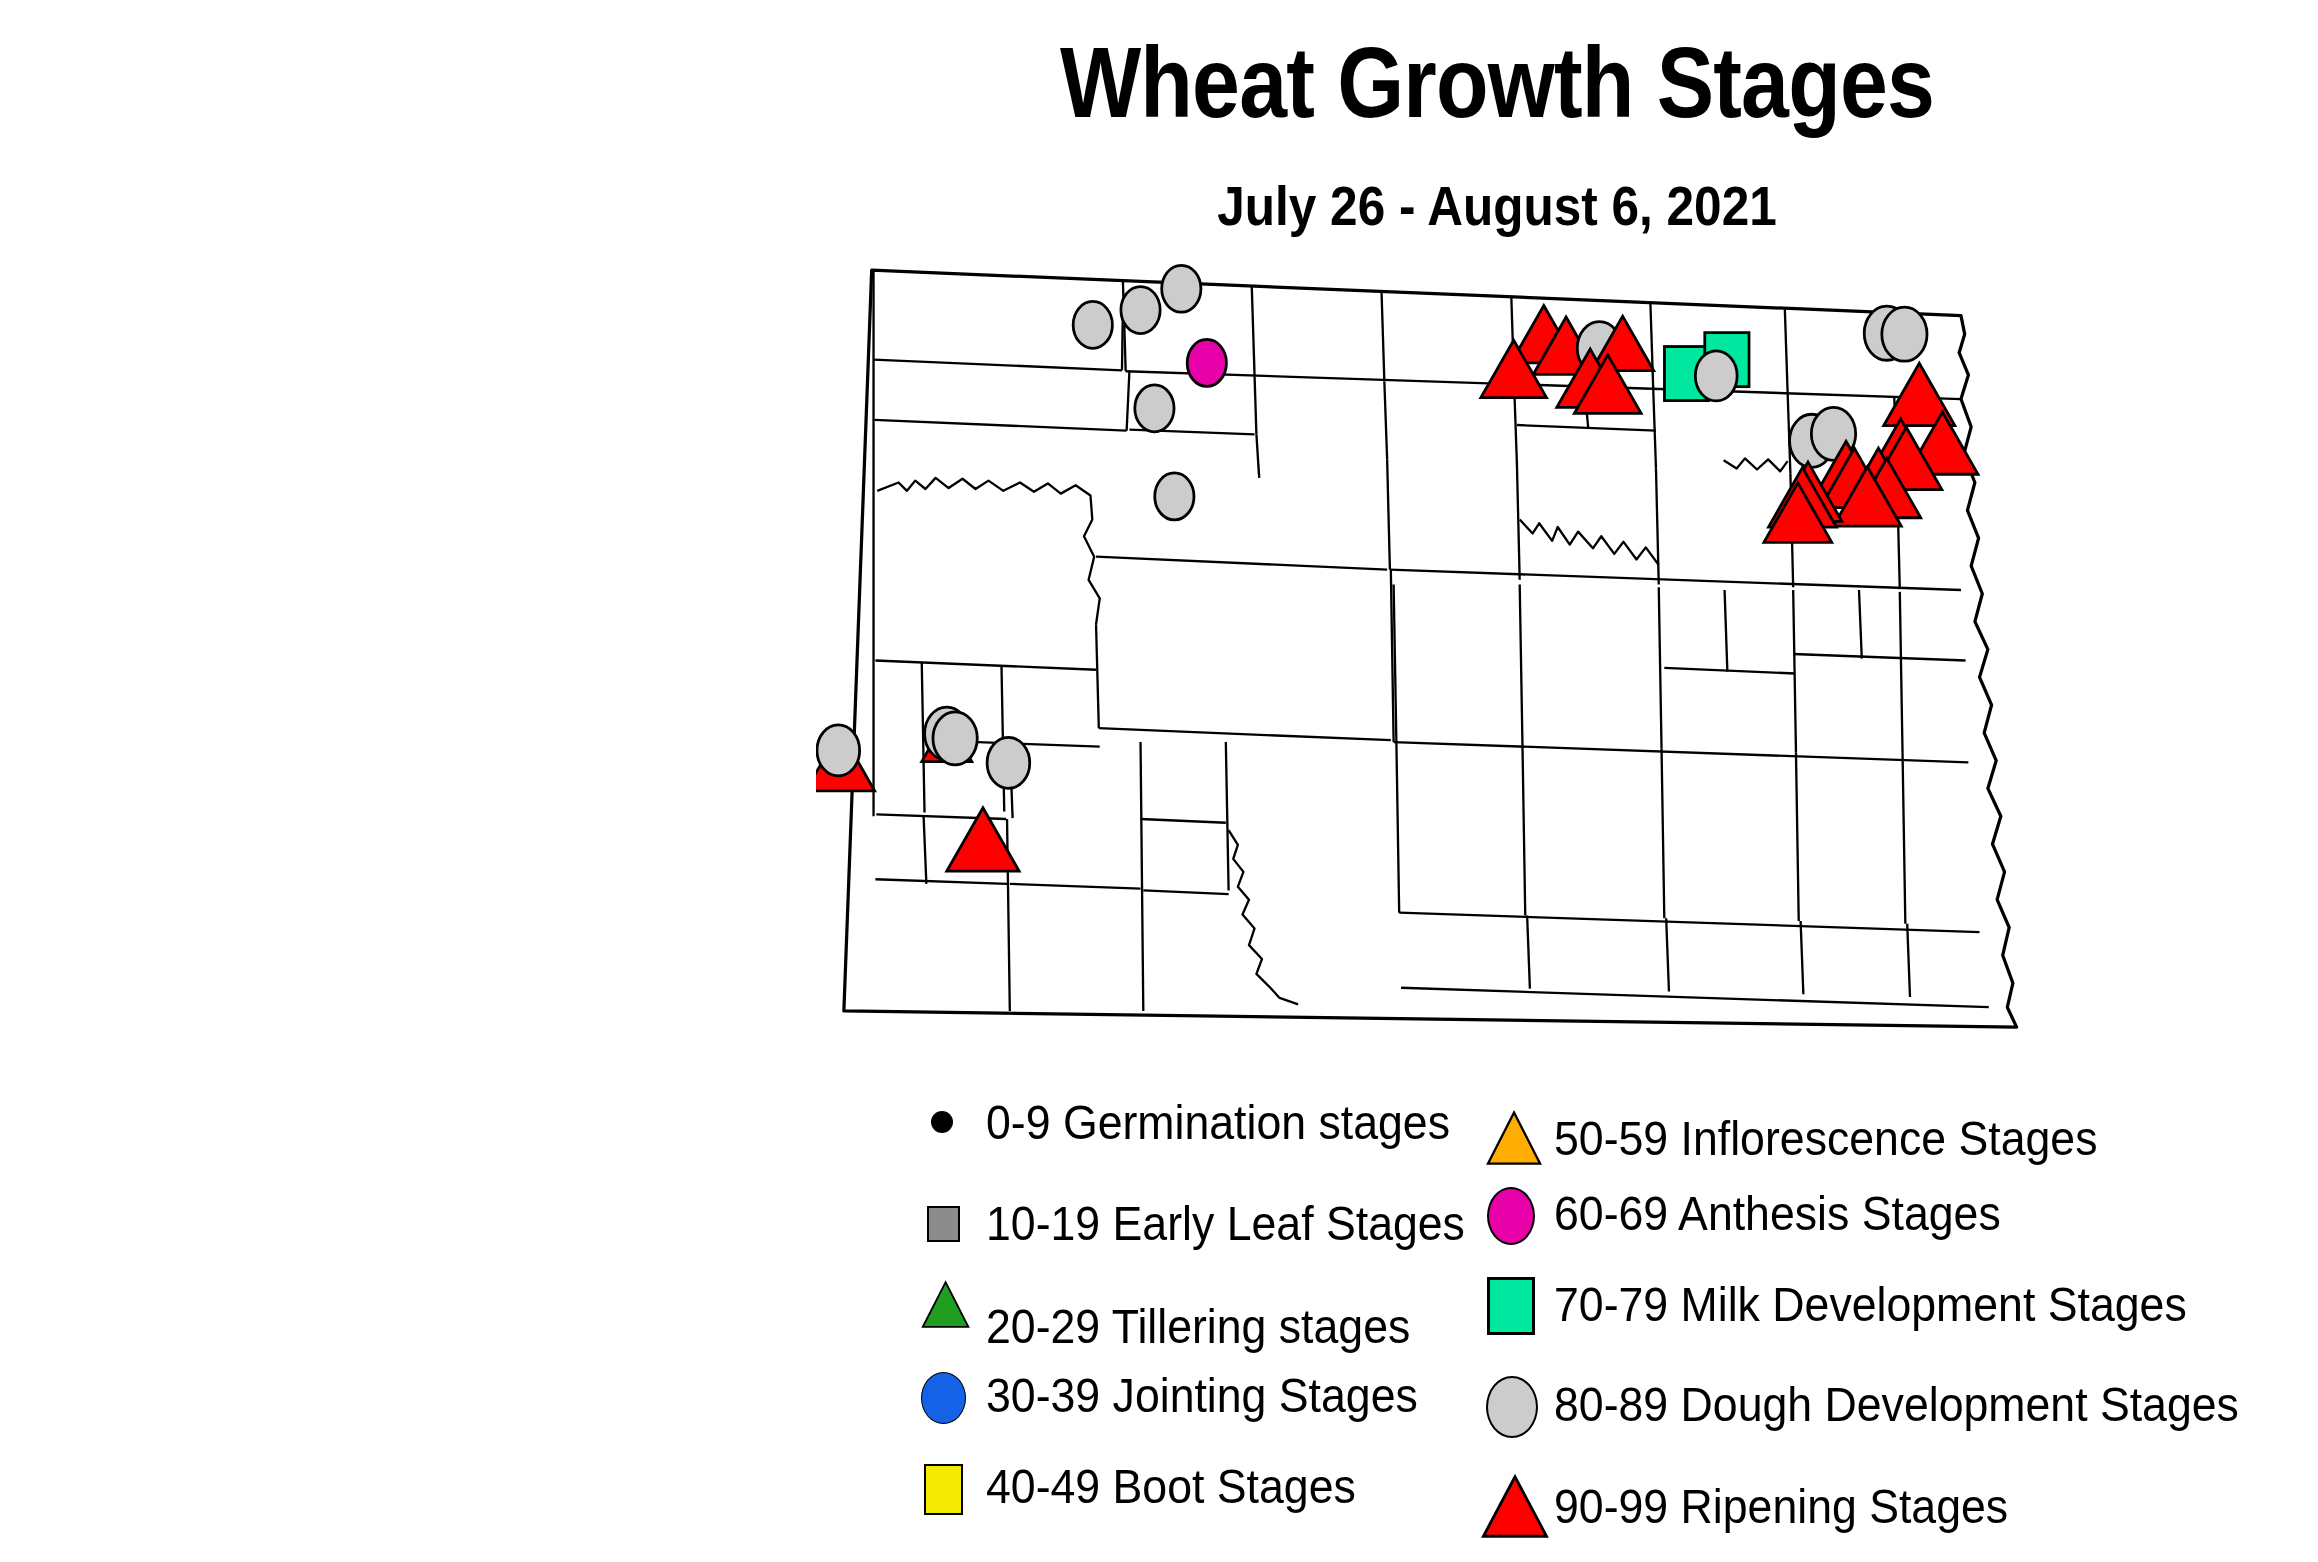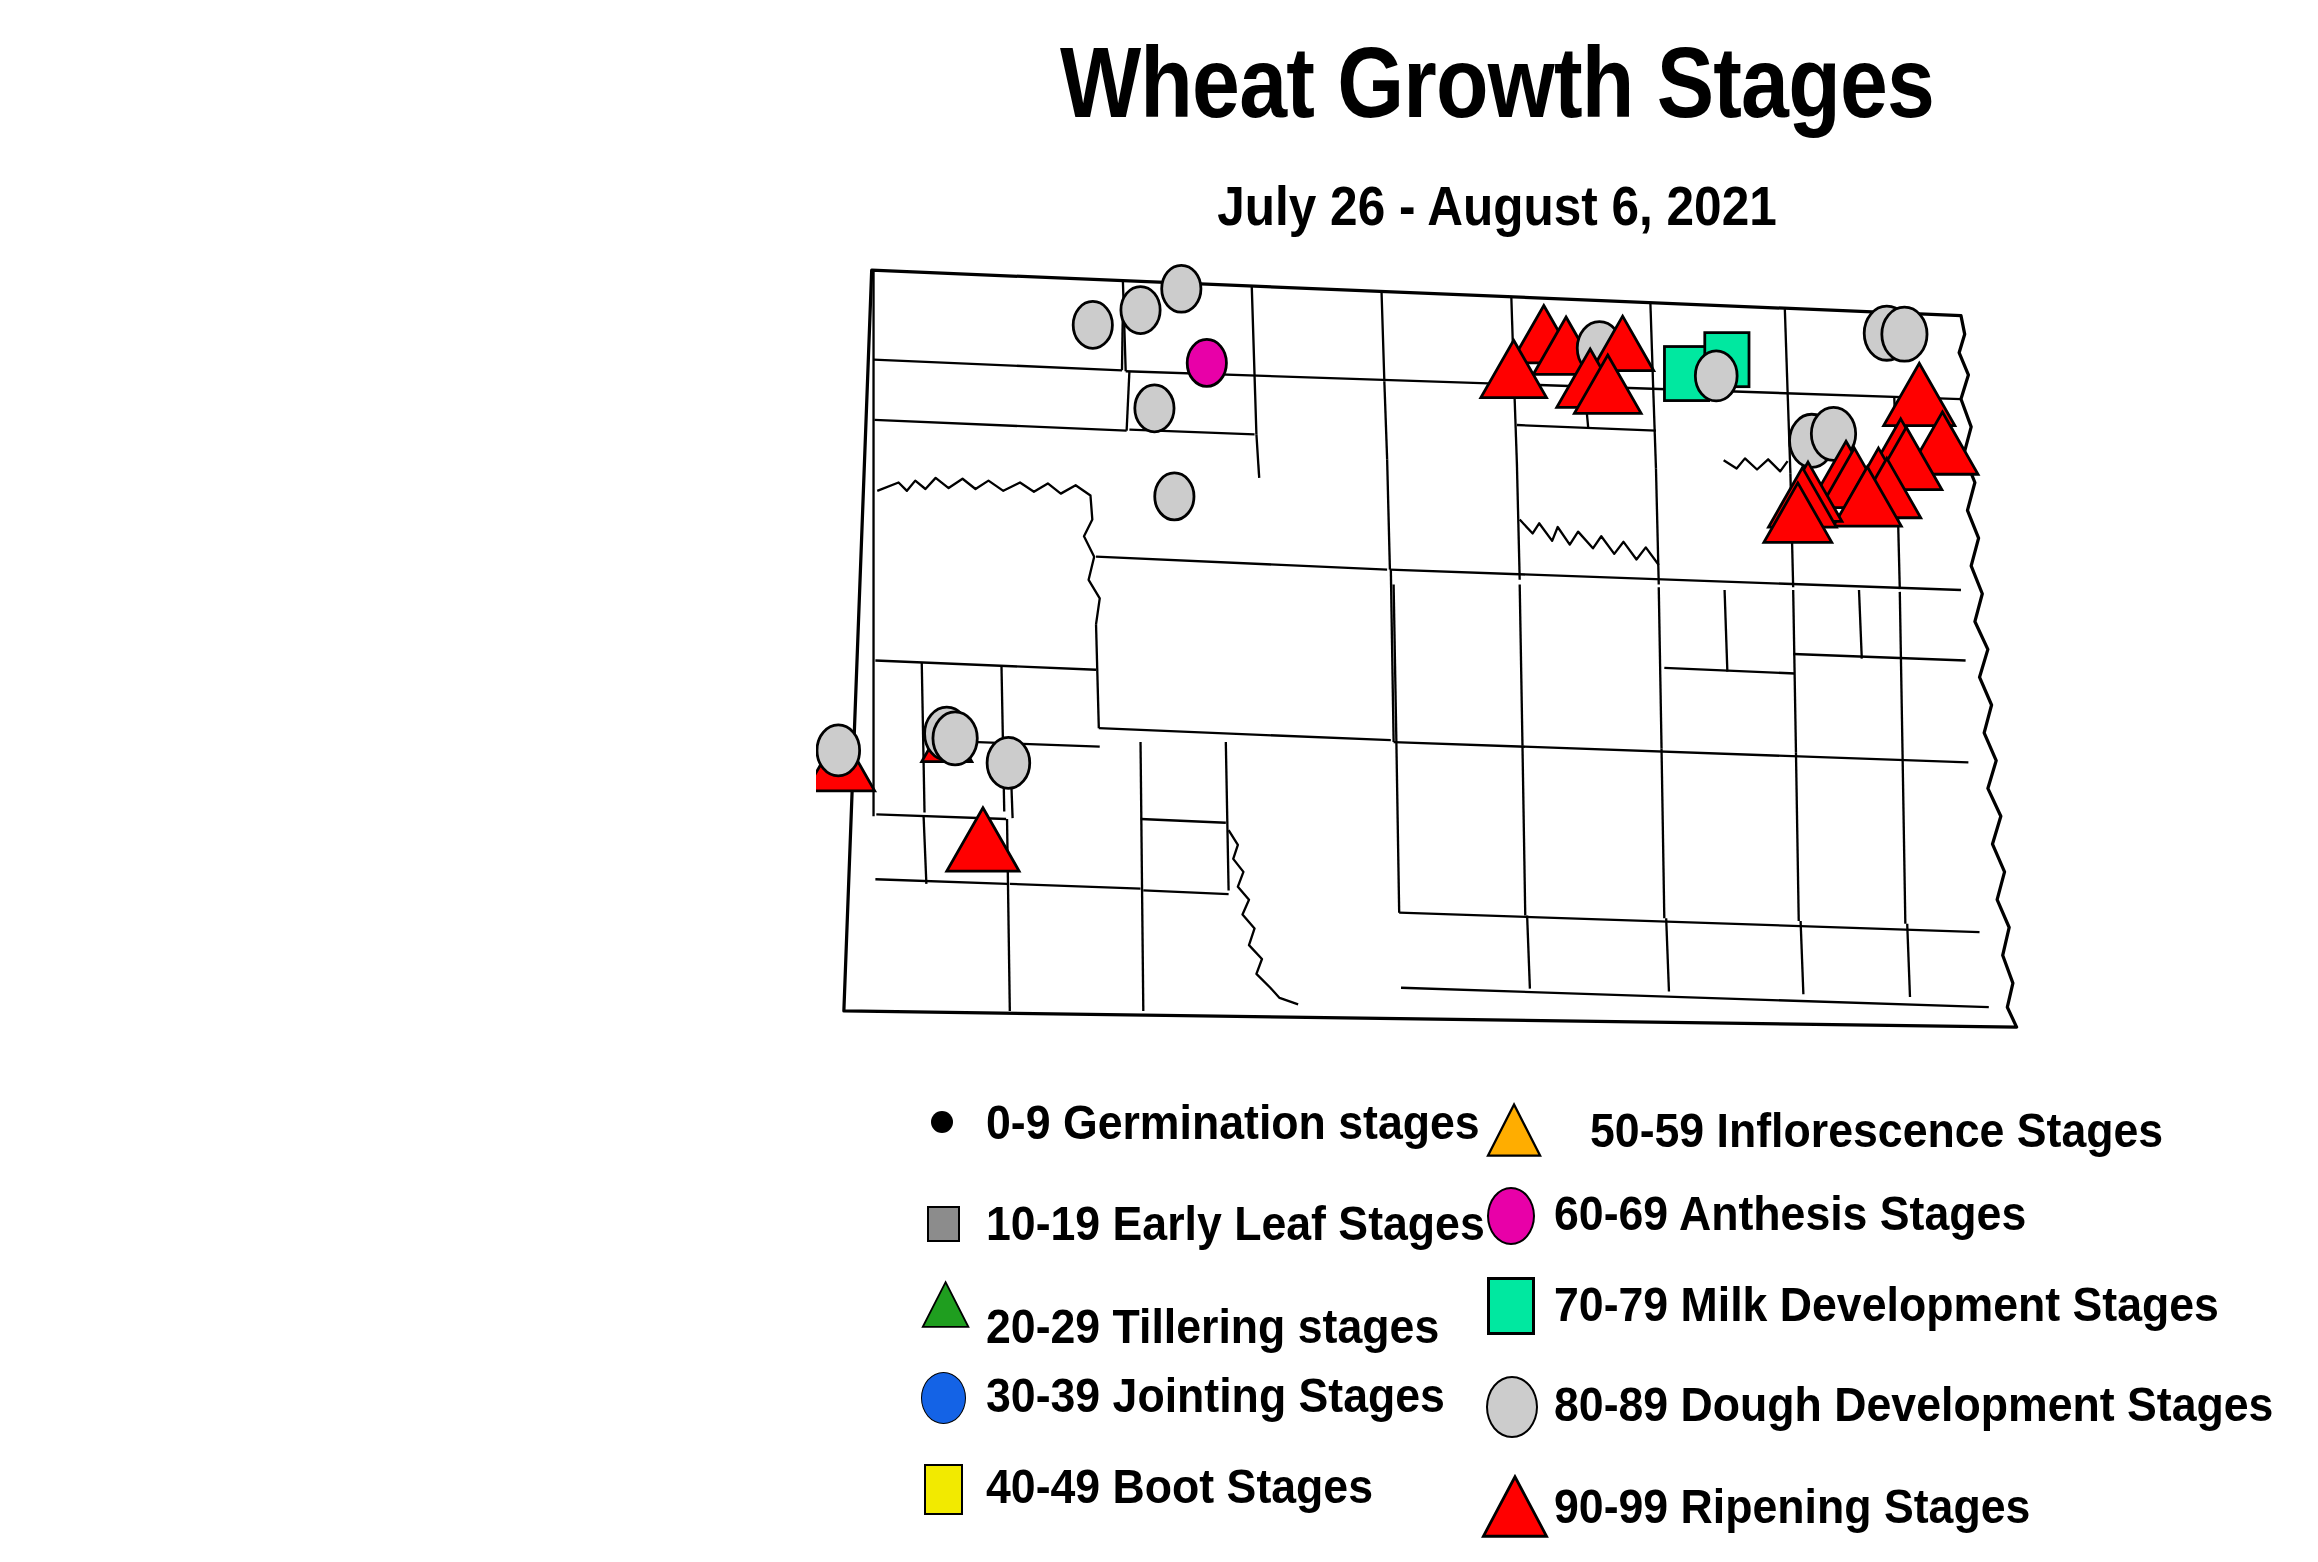--- a/index.html
+++ b/index.html
@@ -63,21 +63,20 @@
   }
   #map-svg { display:block; width:1298px; height:788px; }
 
   
   #legend {
     position: absolute;
     left: 907px;
     top: 1076px;
     width: 1391px;
     height: 464px;
-    font-weight: bold;
   }
   .legend-col { position: absolute; top: 0; }
   #legend-col-left  { left: 0px;    width: 580px; }
   #legend-col-right { left: 568px; width: 816px; }
 
   .legend-row {
     position: absolute;
     left: 0;
     height: 93px;
     display: flex;
@@ -345,21 +344,21 @@
         <div class="legend-marker">
           <span class="m-square-yellow"></span>
         </div>
         <div class="legend-label">40-49 Boot Stages</div>
       </div>
 
     </div>
 
     <div class="legend-col" id="legend-col-right">
 
-      <div class="legend-row" style="top:8px;gap:36px;">
+      <div class="legend-row" style="top:16px;">
         <div class="legend-marker">
           <svg class="legend-svg" viewBox="0 0 170 200">
               <polygon points="84,44 140,154 28,154" fill="#FFAD00" stroke="#000000" stroke-width="5"></polygon>
             </svg>
         </div>
         <div class="legend-label">50-59 Inflorescence Stages</div>
       </div>
 
       <div class="legend-row" style="top:91px;justify-content:space-between;">
         <div class="legend-marker">

